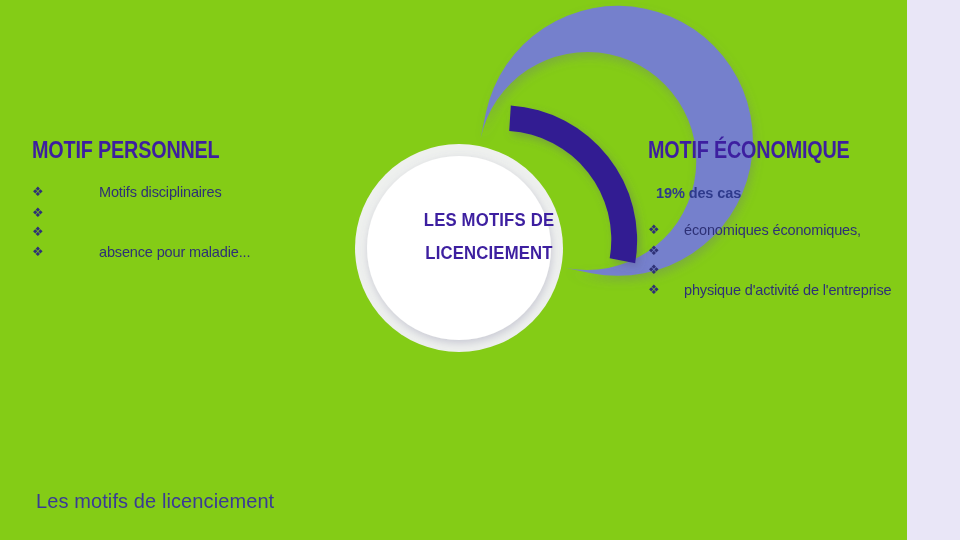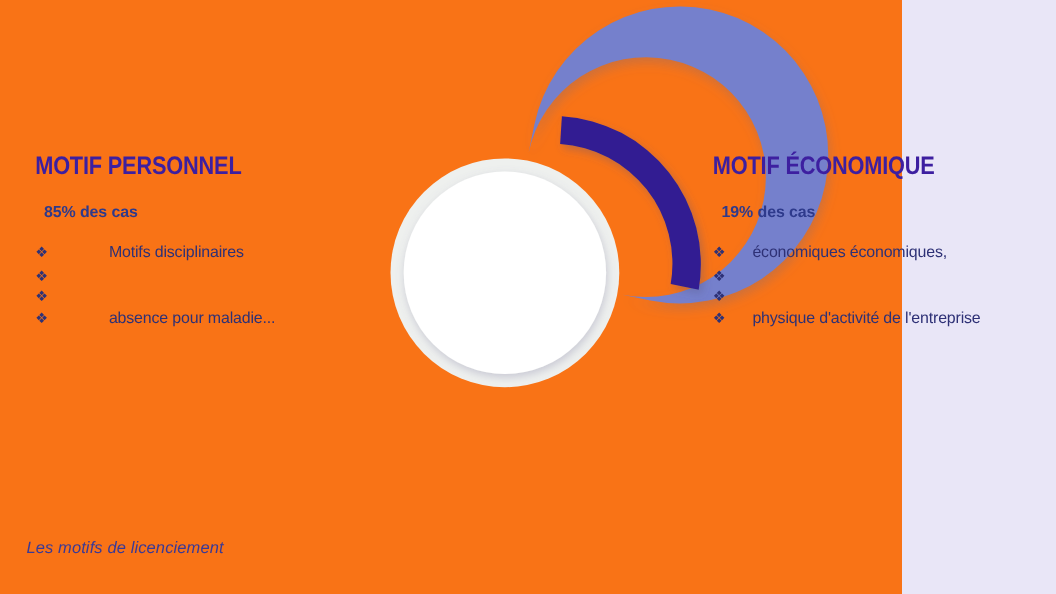--- a/index.html
+++ b/index.html
@@ -12,23 +12,23 @@
 
   body {
     background: #e9e6f7;
     font-family: "Liberation Sans", sans-serif;
     position: relative;
   }
 
   .slide {
     position: absolute;
     inset: 0;
-    width: 820px;
+    width: 907px;
     height: 540px;
-    background: #f97316;
+    background: #84cc16;
   }
 
   
   .column {
     position: absolute;
     top: 138px;
   }
   .column-left  { left: 32px;  width: 300px; }
   .column-right { left: 648px; width: 300px; }
 
@@ -113,37 +113,35 @@
     color: #3d1fa0;
     text-transform: uppercase;
     transform: scaleX(0.88);
     letter-spacing: 0.2px;
     white-space: nowrap;
   }
 
   
   .caption {
     position: absolute;
-    left: 24px;
+    left: 36px;
     top: 490px;
-    font-size: 15px;
+    font-size: 20px;
     color: #3a3a96;
     letter-spacing: 0.1px;
-    font-style: italic;
   }
 </style>
 </head>
 <body>
 
 <div class="slide">
 
   <div class="column column-left">
     <div class="col-heading">MOTIF PERSONNEL</div>
 
-    <div class="col-subheading">85% des cas</div>
 
     <ul class="bullet-list">
       <li class="bullet-item">
         <span class="bullet-marker">❖</span>
         <span class="bullet-text">Motifs disciplinaires</span>
       </li>
       <li class="bullet-item">
         <span class="bullet-marker">❖</span>
       </li>
       <li class="bullet-item">
@@ -184,20 +182,24 @@
 
       <g filter="url(#wedgeShadow)">
         <path d="M 186.2 54.9
                  A 109 109 0 0 1 286.7 182.2
                  L 312.2 187.3
                  A 135 135 0 0 0 187.8 29.6
                  Z" fill="#331f92" transform="translate(13,-9)"></path>
       </g>
     </svg>
 
+    <div class="center-label">
+      <div>LES MOTIFS DE</div>
+      <div>LICENCIEMENT</div>
+    </div>
   </div>
 
   <div class="column column-right">
     <div class="col-heading">MOTIF ÉCONOMIQUE</div>
 
     <div class="col-subheading">19% des cas</div>
 
     <ul class="bullet-list">
       <li class="bullet-item">
         <span class="bullet-marker">❖</span>

